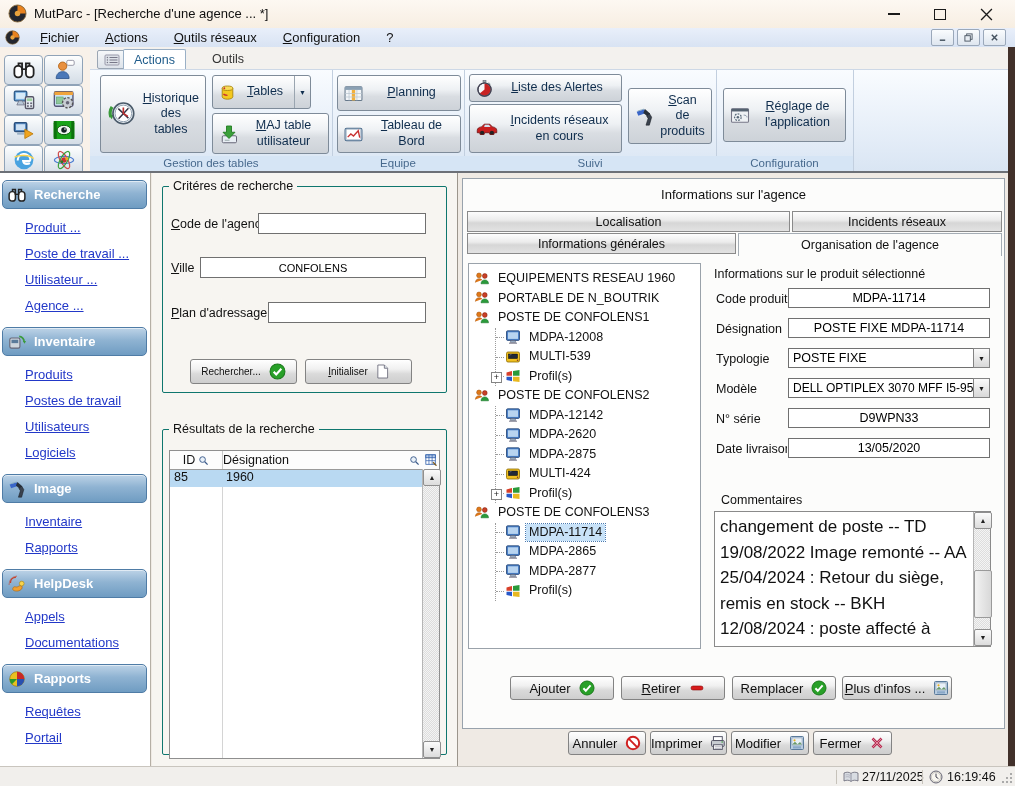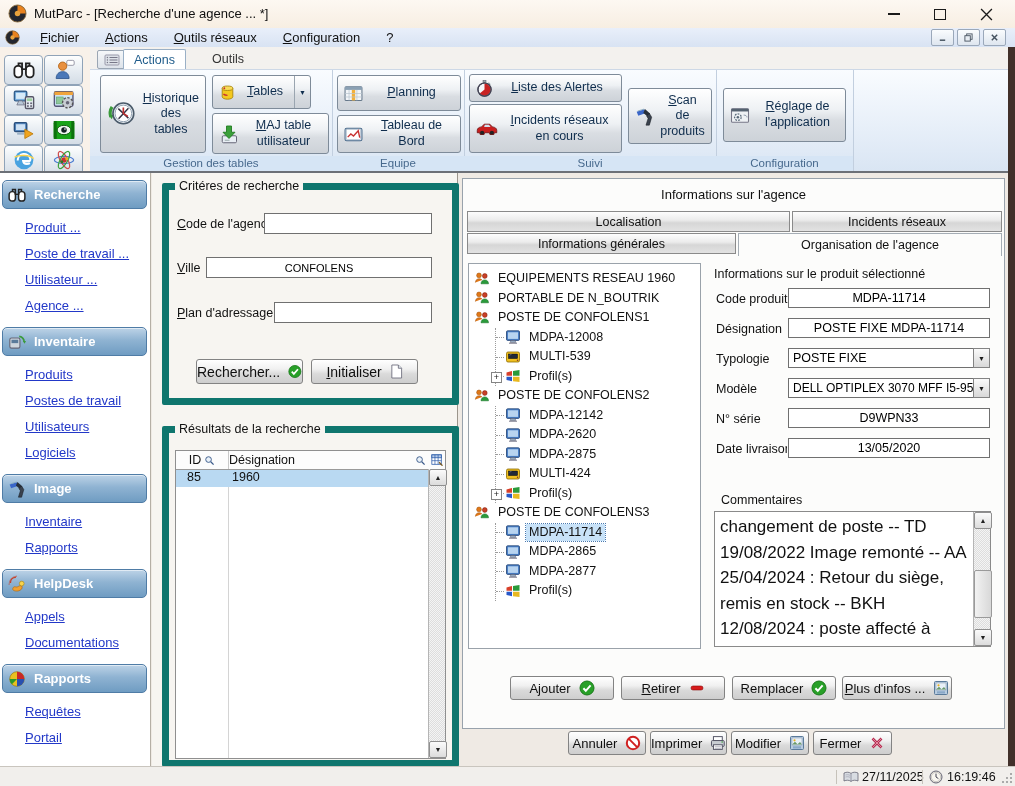--- a/index.html
+++ b/index.html
@@ -61,42 +61,42 @@
   .side-hdr{height:27px;margin:0 3px 0 2px;border:1px solid #4f7ca6;border-radius:5px;
     background:linear-gradient(#bdd3e7,#8fb3d2 45%,#6f9cc2);color:#fff;font-weight:bold;font-size:13px;
     display:flex;align-items:center;gap:8px;padding:0 5px;box-shadow:inset 0 1px 0 rgba(255,255,255,.55)}
   .side-hdr .shi{width:18px;height:18px;flex:0 0 auto}
   .side-links{display:flex;flex-direction:column;gap:9px;padding:10px 2px 13px 25px}
   .side-link{color:#2238c8;font-size:13px;text-decoration:underline;line-height:17px;cursor:pointer;white-space:nowrap}
 
   
   .middle{position:absolute;left:152px;top:173px;width:306px;height:593px;background:#f7f5f1;
     border-right:1px solid #9b958c;box-sizing:border-box}
-  fieldset{position:absolute;margin:0;border:7px solid #0f766e;border-radius:2px;padding:0}
+  fieldset{position:absolute;margin:0;border:1px solid #0f766e;border-radius:2px;padding:0}
   legend{font-size:12.5px;padding:0 4px;margin-left:6px}
   .fs-criteria{left:10px;top:6px;width:283px;height:212px}
   .fs-results{left:10px;top:249px;width:283px;height:331px}
   .flabel{position:absolute;font-size:12.5px;white-space:nowrap}
   .finput{position:absolute;height:21px;border:1px solid #707070;background:#fff;
     font-family:inherit;font-size:11px;text-align:center;box-sizing:border-box;padding:0 2px}
-  .btn3d{border:1px solid #838383;border-radius:3px;font-size:14px;color:#101010;
+  .btn3d{border:1px solid #838383;border-radius:3px;font-size:10px;color:#101010;
     background:linear-gradient(#ffffff,#f0f0f0 40%,#dadada 60%,#cecece);
     display:flex;align-items:center;justify-content:center;gap:8px;box-sizing:border-box}
 
   
   .rtable{position:absolute;left:6px;top:14px;width:271px;height:309px;border:1px solid #8f8f8f;background:#fff;box-sizing:border-box}
   .rt-head{position:absolute;left:0;top:0;width:252px;height:18px;border-bottom:1px solid #9a9a9a;
     display:flex;font-size:12.5px;background:#fcfcfc}
   .rt-h1{width:52px;border-right:1px solid #c9c9c9;display:flex;align-items:center;justify-content:center;gap:3px}
   .rt-h2{flex:1;display:flex;align-items:center;justify-content:center;gap:3px}
   .rt-corner{position:absolute;right:0;top:0;width:17px;height:18px;display:flex;align-items:center;justify-content:center;background:#fcfcfc;border-bottom:1px solid #9a9a9a}
   .rt-body{position:absolute;left:0;top:19px;width:252px;bottom:0}
   .rt-colline{position:absolute;left:52px;top:0;bottom:0;width:1px;background:#d4d4d4}
   .rt-row{position:absolute;left:0;top:0;width:100%;height:17px;background:#b9d9f2;display:flex;font-size:12.5px}
-  .rt-c1{width:52px;padding-left:11px;box-sizing:border-box}
+  .rt-c1{width:52px;padding-left:4px;box-sizing:border-box}
   .rt-c2{flex:1;padding-left:4px}
 
   
   .sbar{position:absolute;right:0;width:17px;box-sizing:border-box;border-left:1px solid #b5b5b5;
     background-color:#f4f4f4;
     background-image:linear-gradient(45deg,#ddd 25%,transparent 25%,transparent 75%,#ddd 75%),
                      linear-gradient(45deg,#ddd 25%,transparent 25%,transparent 75%,#ddd 75%);
     background-size:2px 2px;background-position:0 0,1px 1px}
   .sb-btn{position:absolute;left:0;width:16px;height:15px;border:1px solid #8f8f8f;border-radius:2px;
     background:linear-gradient(#fbfbfb,#dcdcdc);display:flex;align-items:center;justify-content:center;

